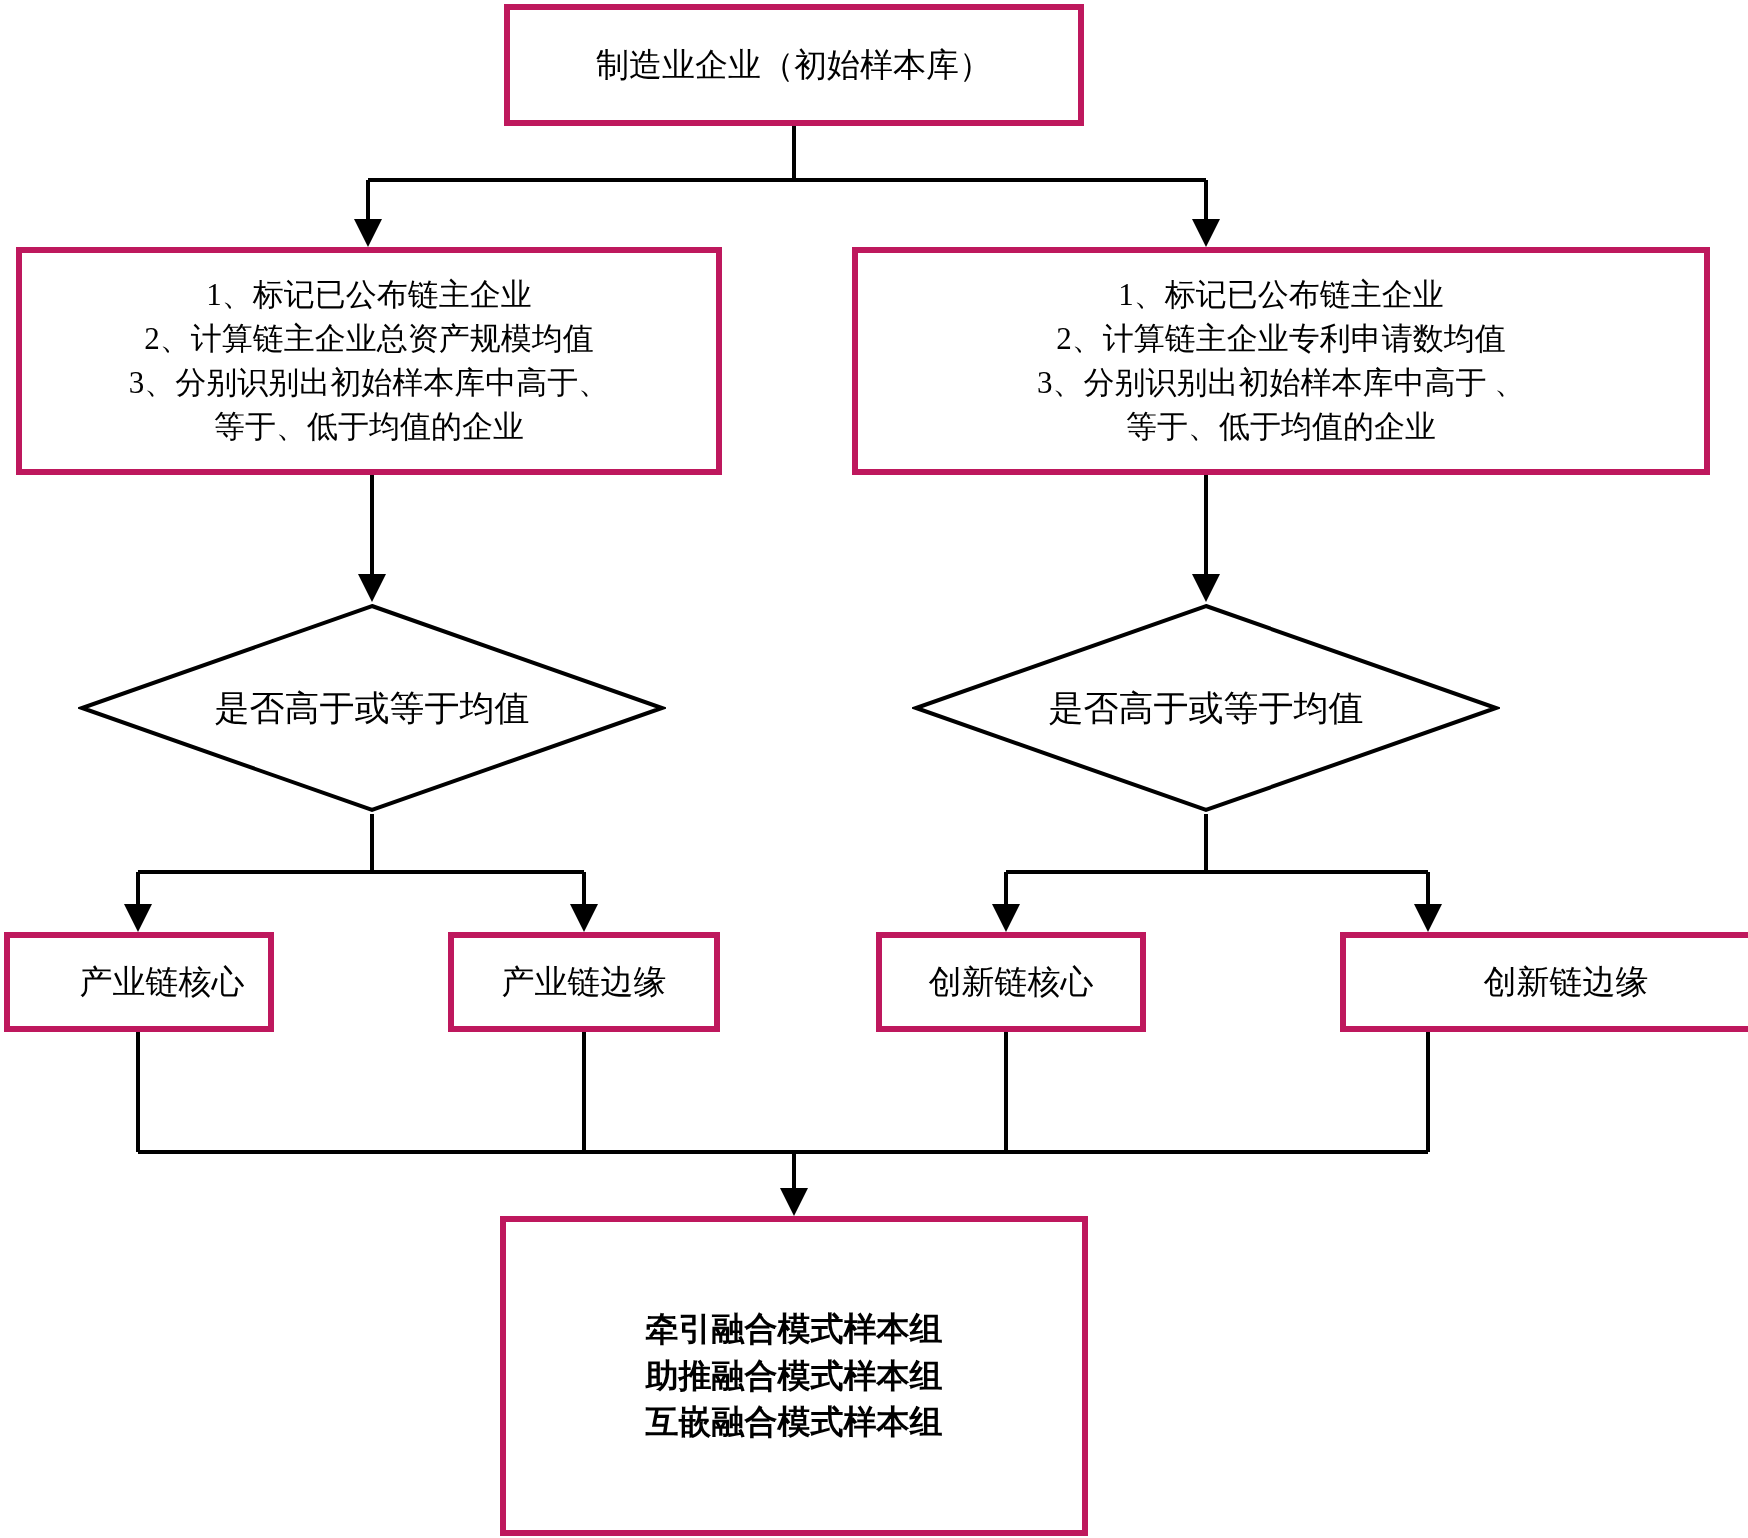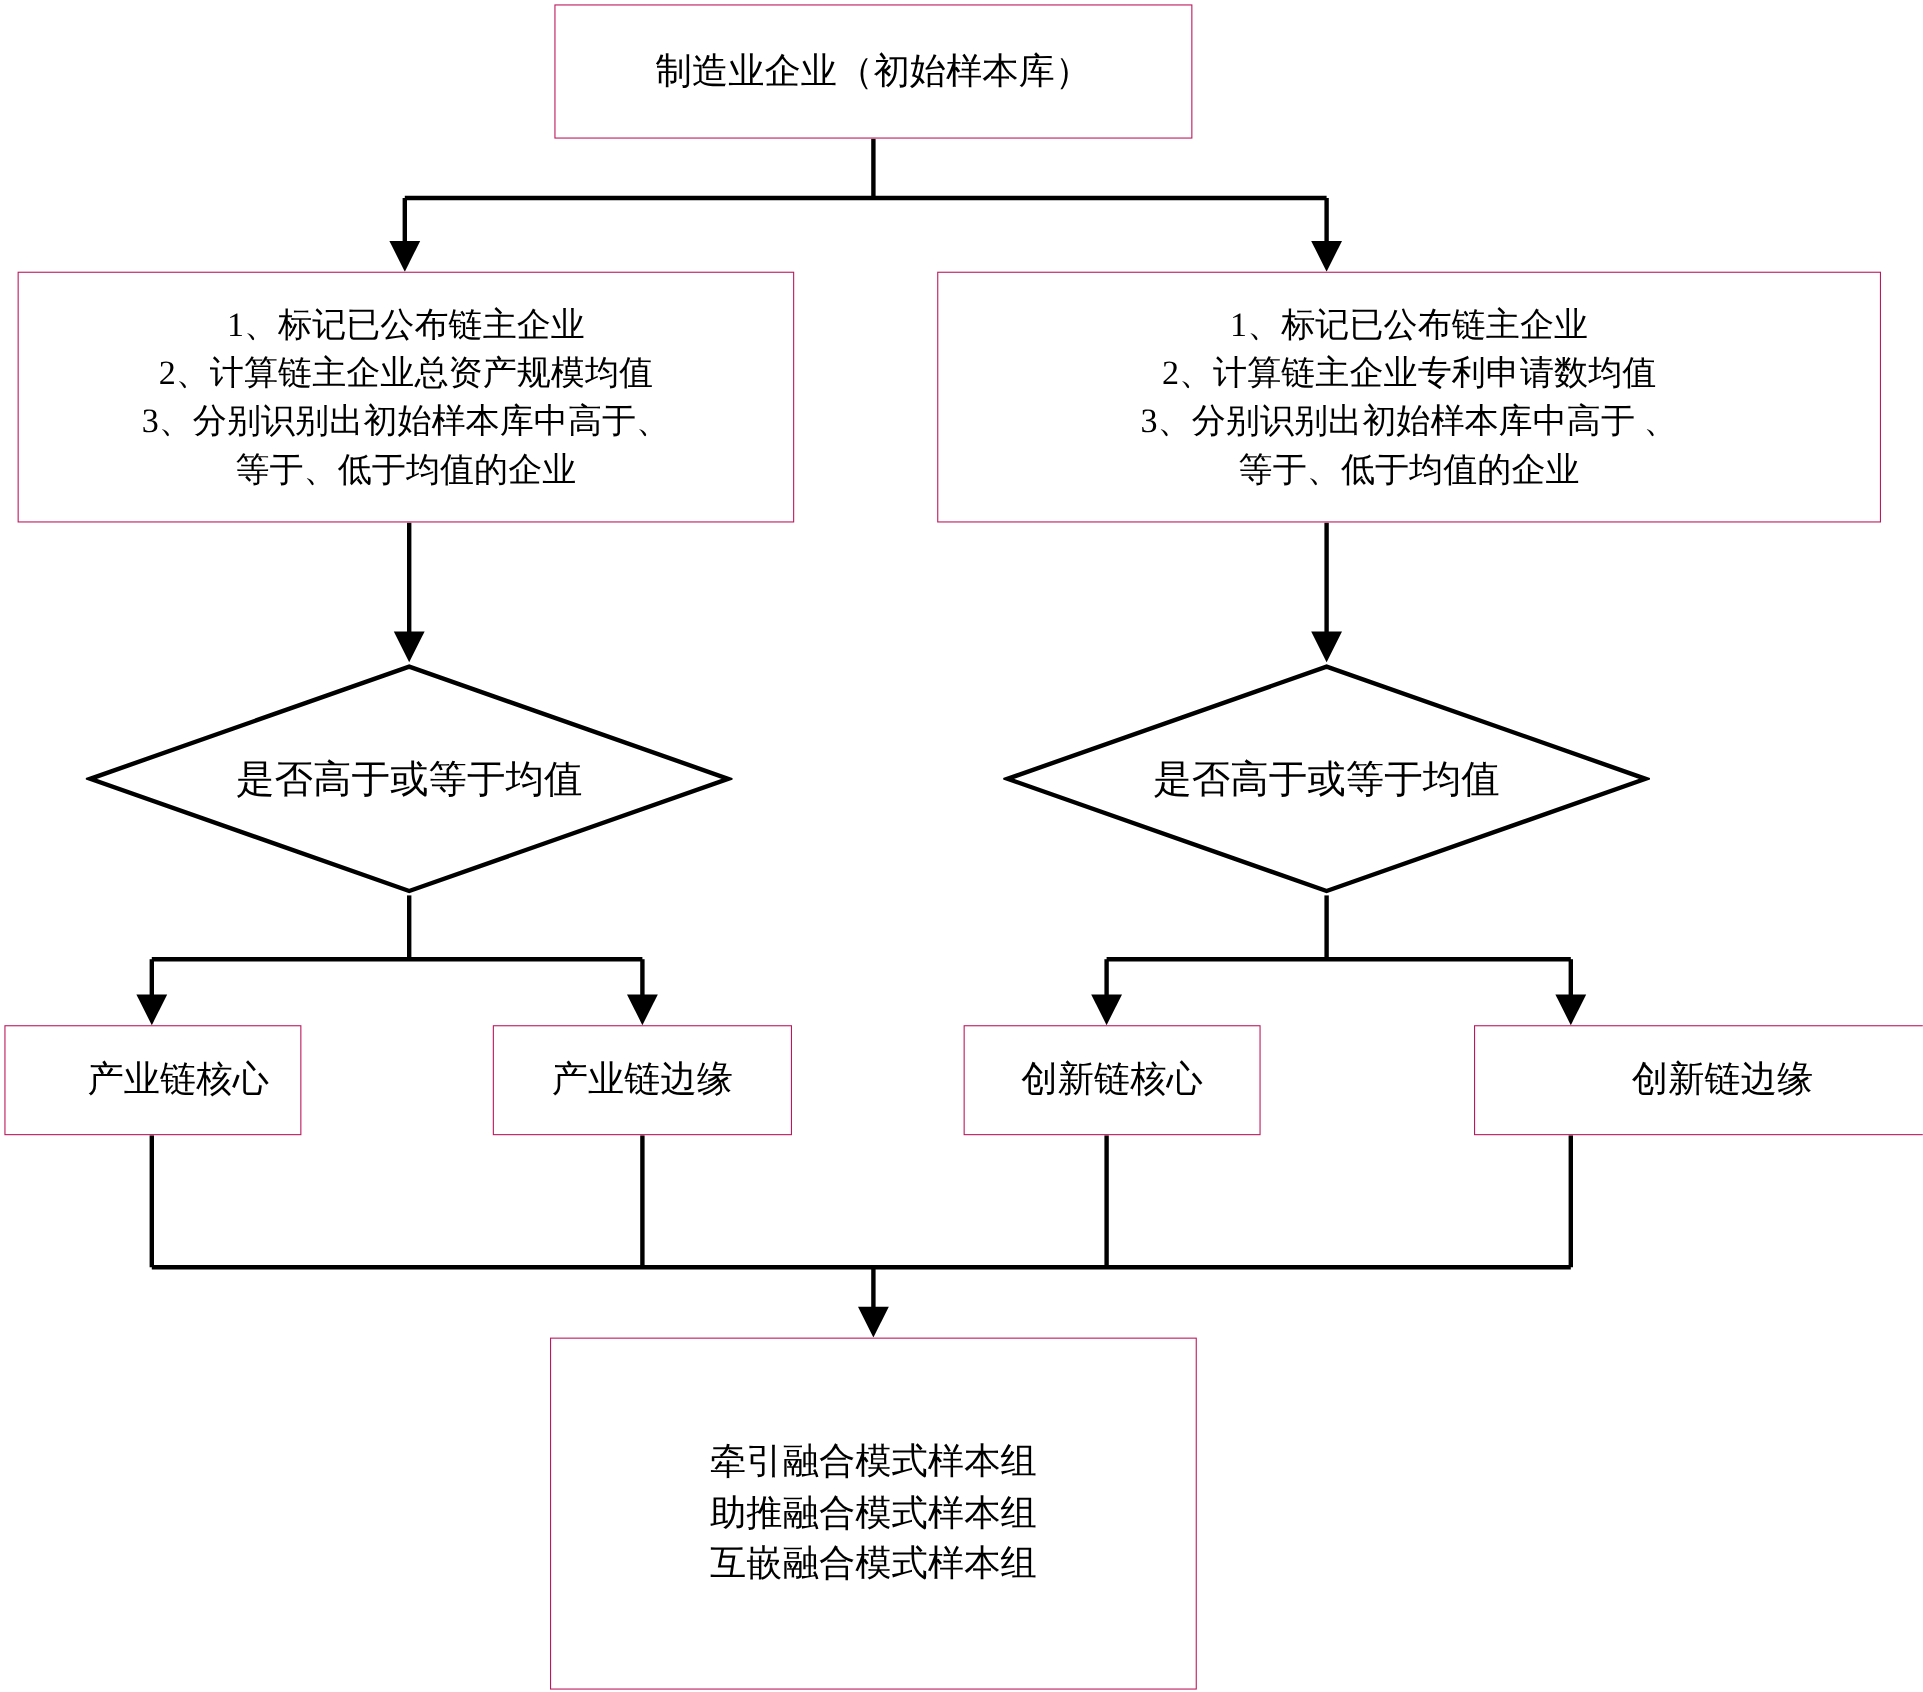--- a/index.html
+++ b/index.html
@@ -24,21 +24,21 @@
   svg.lines {
     position: absolute;
     left: 0; top: 0;
     width: 1748px;
     height: 1538px;
     pointer-events: none;
   }
   .node {
     position: absolute;
     box-sizing: border-box;
-    border: 1px solid #be185d;
+    border: 6px solid #be185d;
     background: #ffffff;
     display: flex;
     align-items: center;
     justify-content: center;
     text-align: center;
     line-height: 1.42;
   }
   .node .txt {
     display: block;
     width: 100%;
@@ -56,20 +56,21 @@
   }
   #n-left-proc .txt { padding: 0 14px; text-align: center; }
   #n-right-proc {
     left: 852px; top: 247px; width: 858px; height: 228px;
     font-size: 31px;
   }
   #n-right-proc .txt { padding: 0 14px; text-align: center; }
   #n-bottom {
     left: 500px; top: 1216px; width: 588px; height: 320px;
     font-size: 33px;
+    font-weight: bold;
   }
   .leaf {
     font-size: 33px;
     height: 100px;
   }
   #n-leaf-1 { left: 4px;    top: 932px; width: 270px; padding-left: 46px; }
   #n-leaf-2 { left: 448px;  top: 932px; width: 272px; }
   #n-leaf-3 { left: 876px;  top: 932px; width: 270px; }
   #n-leaf-4 { left: 1328px; top: 932px; width: 452px; margin-left: 12px; }
 

